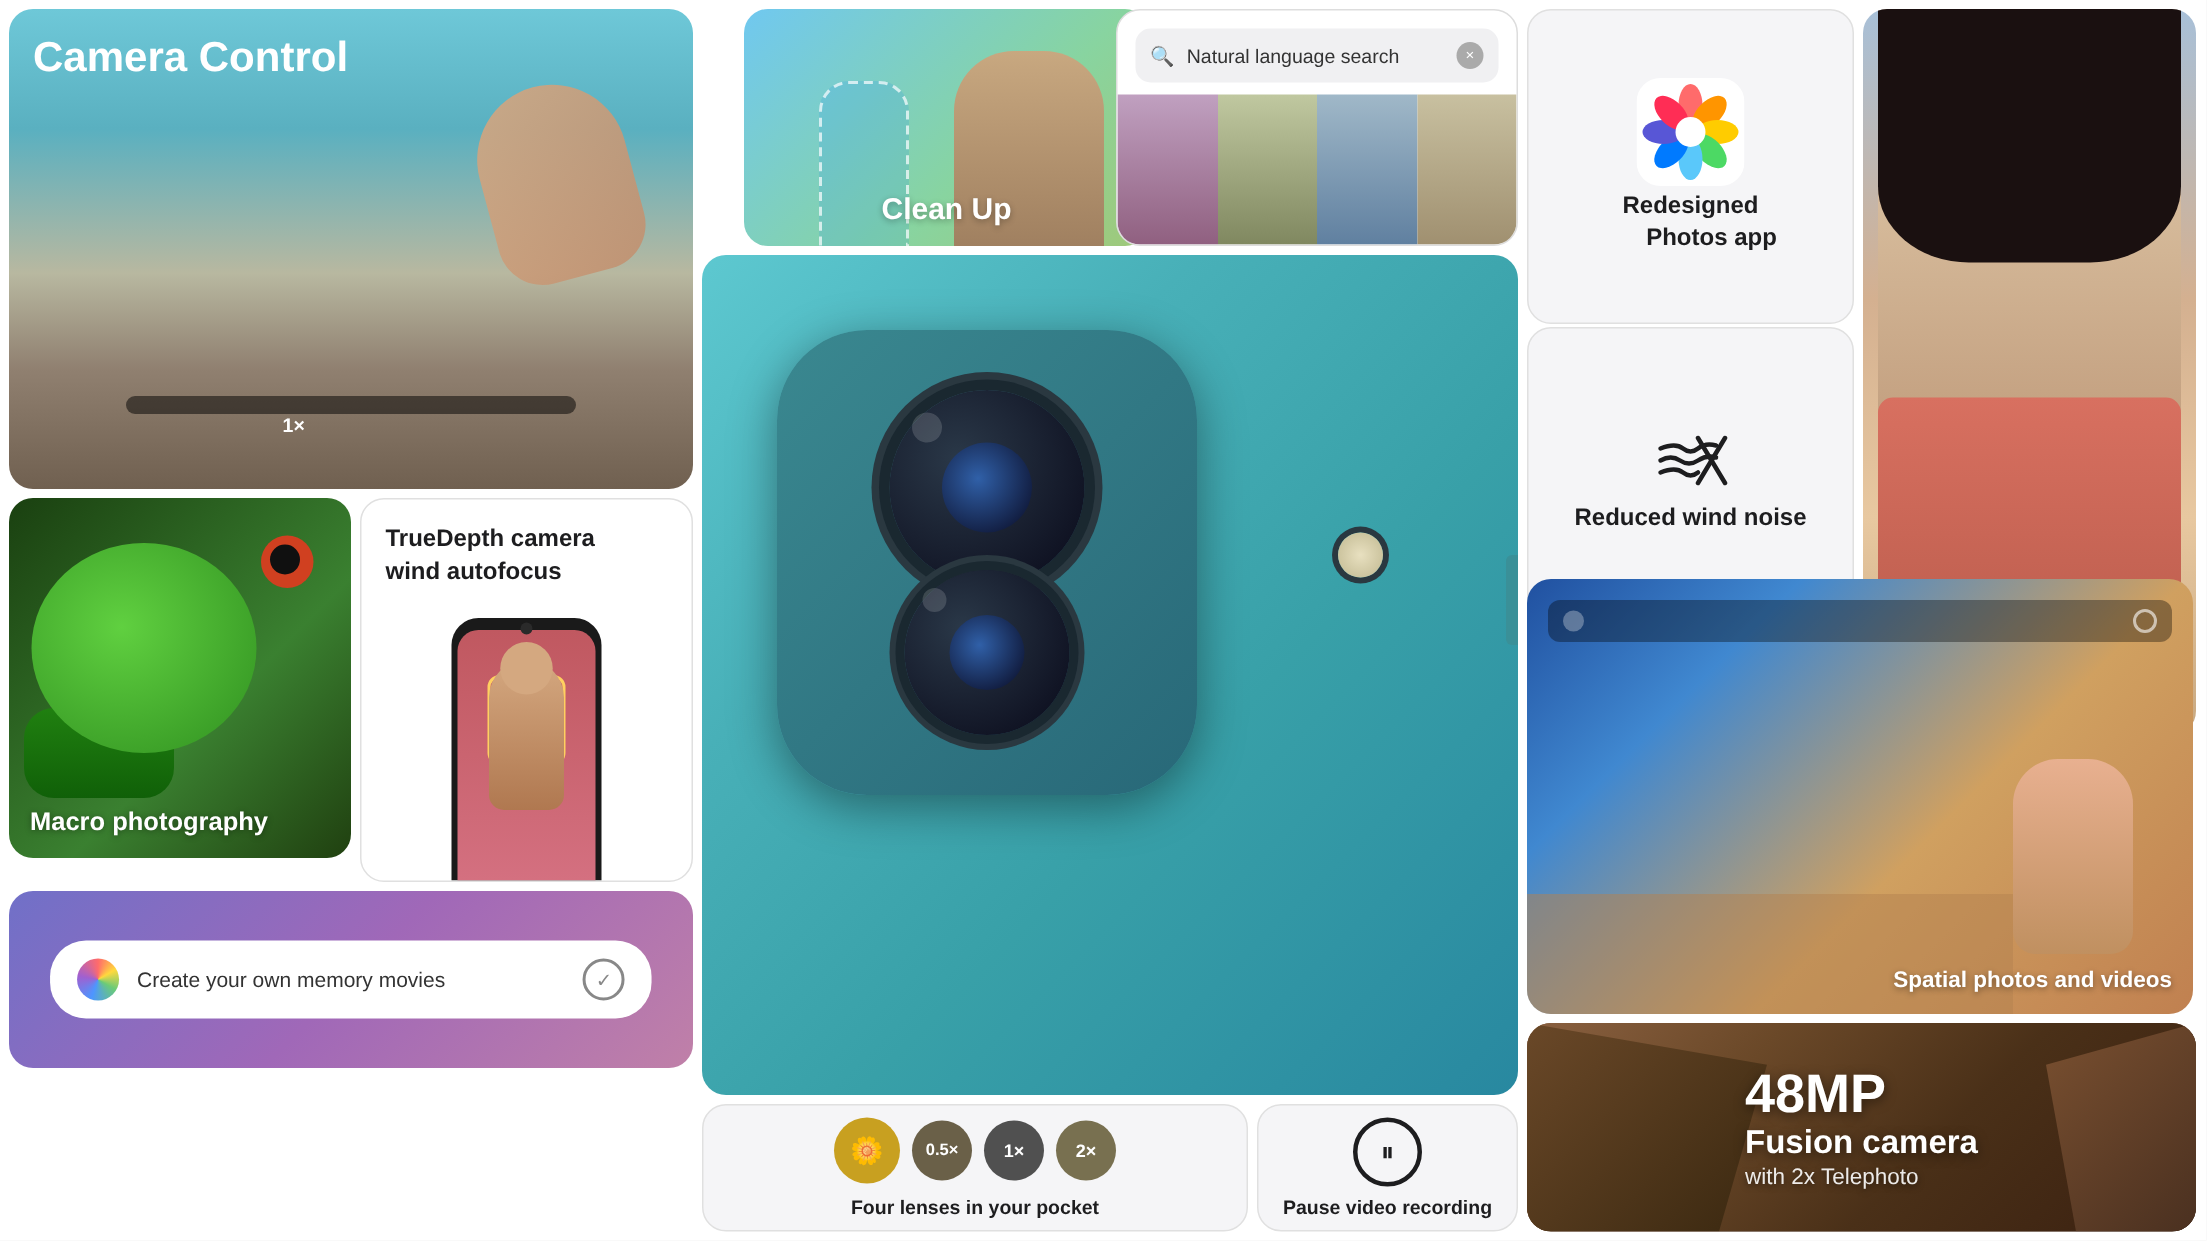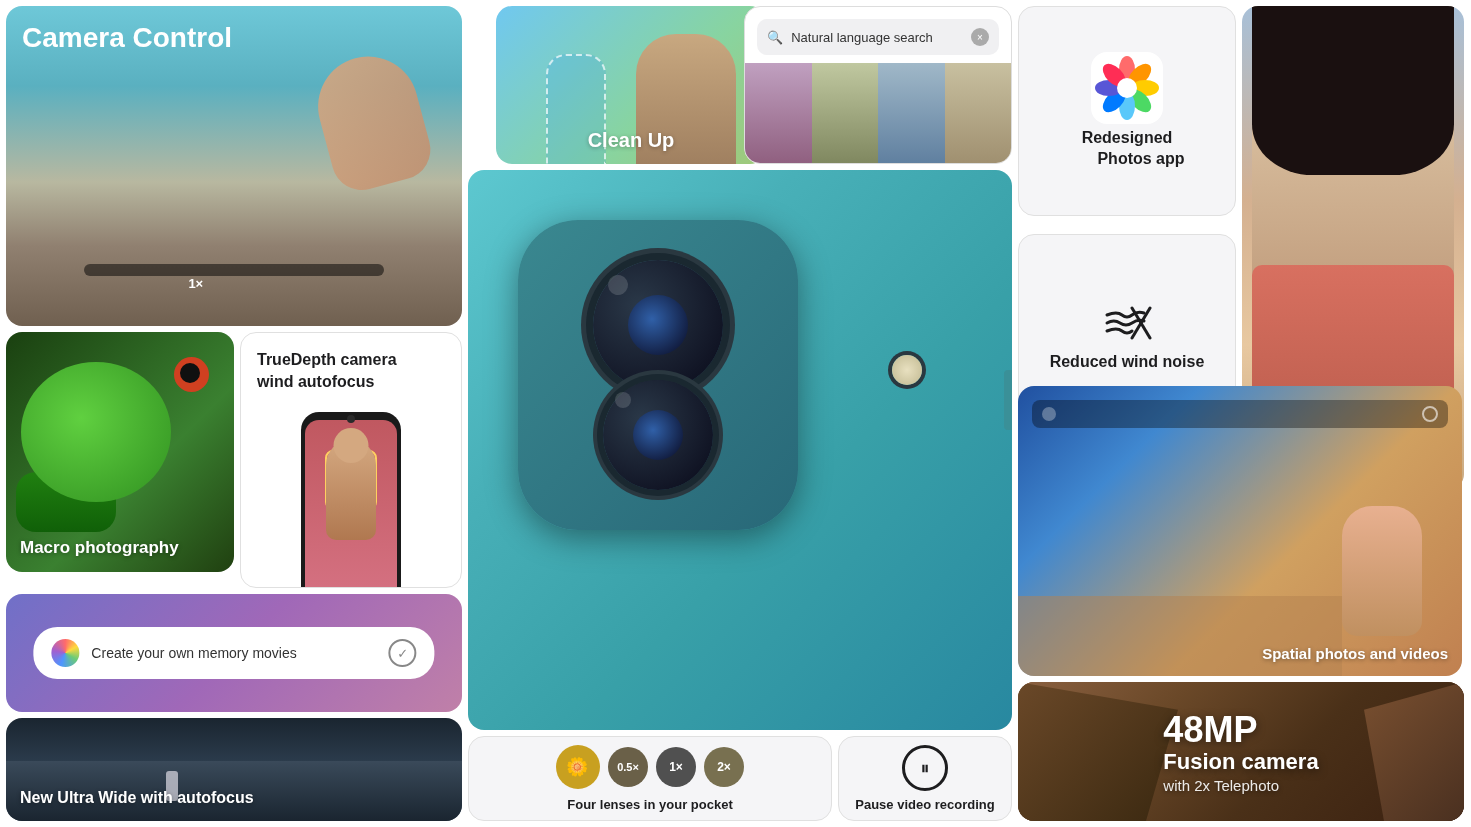--- a/index.html
+++ b/index.html
@@ -169,21 +169,21 @@
         <div style="position:absolute;top:30px;left:20px;right:20px;height:60px;border:2px solid #ffd060;border-radius:8px;"></div>
 
         <div style="position:absolute;top:20px;left:50%;transform:translateX(-50%);width:50px;height:100px;background:linear-gradient(180deg,#d4a880,#b07850);border-radius:25px 25px 10px 10px;"></div>
         <div style="position:absolute;top:8px;left:50%;transform:translateX(-50%);width:35px;height:35px;background:#d4a880;border-radius:50%;"></div>
       </div>
 
       <div style="position:absolute;top:3px;left:50%;transform:translateX(-50%);width:8px;height:8px;background:#2a2a2a;border-radius:50%;"></div>
     </div>
   </div>
 
-  <div class="abs-tile" style="left:1018px;top:234px;width:218px;height:206px;background:#f5f5f7;border:1px solid #e0e0e0;display:flex;flex-direction:column;align-items:center;justify-content:center;gap:10px;">
+  <div class="abs-tile" style="left:1018px;top:218px;width:218px;height:206px;background:#f5f5f7;border:1px solid #e0e0e0;display:flex;flex-direction:column;align-items:center;justify-content:center;gap:10px;">
 
     <svg width="50" height="40" viewBox="0 0 50 40">
 
       <path d="M5 12 Q15 8 20 12 Q25 16 30 12 Q35 8 42 10" stroke="#1d1d1f" stroke-width="3" fill="none" stroke-linecap="round"></path>
       <path d="M5 20 Q12 16 18 20 Q24 24 30 20 Q36 16 42 18" stroke="#1d1d1f" stroke-width="3" fill="none" stroke-linecap="round"></path>
       <path d="M5 28 Q15 24 20 28 Q25 32 30 28" stroke="#1d1d1f" stroke-width="3" fill="none" stroke-linecap="round"></path>
 
       <line x1="30" y1="5" x2="48" y2="35" stroke="#1d1d1f" stroke-width="3" stroke-linecap="round"></line>
       <line x1="48" y1="5" x2="30" y2="35" stroke="#1d1d1f" stroke-width="3" stroke-linecap="round"></line>
     </svg>
@@ -209,27 +209,20 @@
     <div style="position:absolute;top:50%;left:50%;transform:translate(-50%,-50%);background:white;border-radius:24px;padding:12px 18px;display:flex;align-items:center;gap:12px;width:88%;">
 
       <div style="width:28px;height:28px;border-radius:50%;background:conic-gradient(#ff6b6b 0deg,#ffd93d 60deg,#6bcb77 120deg,#4d96ff 200deg,#a060d0 280deg,#ff6b6b 360deg);flex-shrink:0;"></div>
       <span style="font-size:14px;color:#333;flex:1;">Create your own memory movies</span>
       <div style="width:28px;height:28px;border:2px solid #888;border-radius:50%;display:flex;align-items:center;justify-content:center;color:#888;font-size:13px;flex-shrink:0;">
         <span>✓</span>
       </div>
     </div>
   </div>
 
-  <div class="abs-tile" style="left:6px;top:718px;width:456px;height:103px;background:linear-gradient(180deg,#1a2530 0%,#2a3a4a 40%,#6a7a8a 100%);">
-
-    <div style="position:absolute;bottom:0;left:0;right:0;height:60px;background:linear-gradient(180deg,#3a4a5a,#1a2530);border-radius:0;"></div>
-
-    <div style="position:absolute;bottom:20px;left:160px;width:12px;height:30px;background:rgba(200,200,210,0.8);border-radius:3px;"></div>
-    <span class="label-bottom-left white-text" style="font-size:16px;">New Ultra Wide with autofocus</span>
-  </div>
 
   <div class="abs-tile" style="left:468px;top:736px;width:364px;height:85px;background:#f5f5f7;border:1px solid #e0e0e0;display:flex;flex-direction:column;align-items:center;justify-content:center;gap:8px;">
     <div style="display:flex;gap:8px;align-items:center;">
 
       <div style="width:44px;height:44px;border-radius:50%;background:#c8a020;display:flex;align-items:center;justify-content:center;font-size:18px;">
         <span>🌼</span>
       </div>
 
       <div style="width:40px;height:40px;border-radius:50%;background:#6a6048;display:flex;align-items:center;justify-content:center;color:white;font-size:11px;font-weight:700;">
         <span>0.5×</span>

